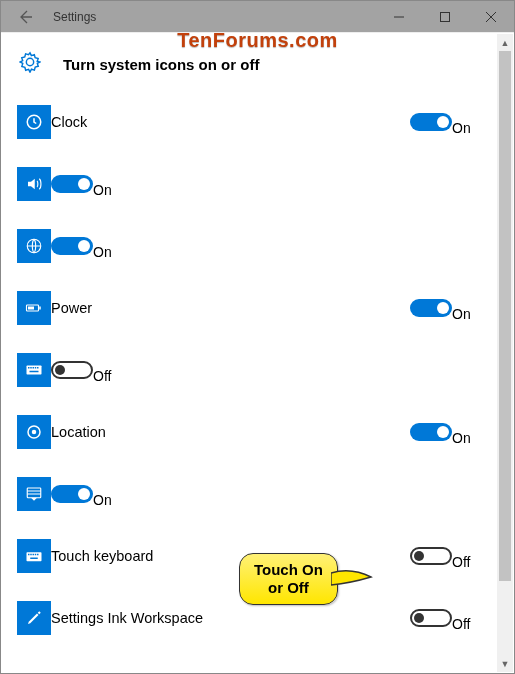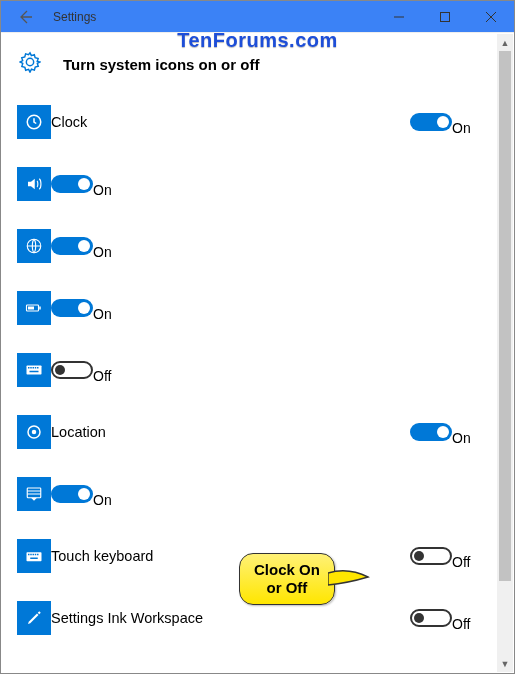--- a/index.html
+++ b/index.html
@@ -9,21 +9,21 @@
       width: 515px;
       height: 674px;
       border: 1px solid #888;
       position: relative;
       overflow: hidden;
     }
     .titlebar {
       height: 32px;
       display: flex;
       align-items: center;
-      background: #3b82f6;
+      background: #a3a3a3;
       border-bottom: 1px solid #eee;
     }
     .back-btn {
       width: 48px;
       height: 32px;
       display: flex;
       align-items: center;
       justify-content: center;
       color: #555;
     }
@@ -44,21 +44,21 @@
       justify-content: center;
       color: #555;
     }
     .watermark {
       position: absolute;
       top: 28px;
       left: 50%;
       transform: translateX(-50%);
       font-size: 20px;
       font-weight: 600;
-      color: #1d4ed8;
+      color: #c2410c;
       text-shadow: 0 1px 1px #bbb;
       letter-spacing: 0.5px;
       pointer-events: none;
       z-index: 3;
     }
     .page-header {
       display: flex;
       align-items: center;
       padding: 18px 18px 8px 18px;
       gap: 10px;
@@ -266,20 +266,21 @@
       <div class="state-label">On</div>
     </div>
     <div class="row">
       <div class="tile">
         <svg width="18" height="18" viewBox="0 0 24 24">
           <rect x="2" y="8" width="16" height="8" rx="1" fill="none" stroke="#fff" stroke-width="1.5"></rect>
           <rect x="4" y="10" width="8" height="4" fill="#fff"></rect>
           <rect x="19" y="10" width="2" height="4" fill="#fff"></rect>
         </svg>
       </div>
+      <div class="item-label">Power</div>
       <div class="toggle on"></div>
       <div class="state-label">On</div>
     </div>
     <div class="row">
       <div class="tile">
         <svg width="18" height="18" viewBox="0 0 24 24">
           <rect x="2" y="6" width="20" height="12" rx="1" fill="#fff"></rect>
           <rect x="4" y="8" width="2" height="2" fill="#0078d7"></rect>
           <rect x="7" y="8" width="2" height="2" fill="#0078d7"></rect>
           <rect x="10" y="8" width="2" height="2" fill="#0078d7"></rect>
@@ -343,19 +344,19 @@
   </div>
 
 <div class="scrollbar-track">
   <div class="scrollbar-arrow up">▲</div>
   <div class="scrollbar-thumb"></div>
   <div class="scrollbar-arrow down">▼</div>
 </div>
 
 <div class="callout">
   <div class="callout-bubble">
-    <div>Clock On</div>
+    <div>Touch On</div>
     <div>or Off</div>
     <svg class="callout-tail" width="42" height="28" viewBox="0 0 42 28">
       <path d="M0 8 Q 20 2 40 12 Q 20 18 0 20 Z" fill="#ffe600" stroke="#333" stroke-width="1.4"></path>
     </svg>
   </div>
 </div>
 
 </body></html>

